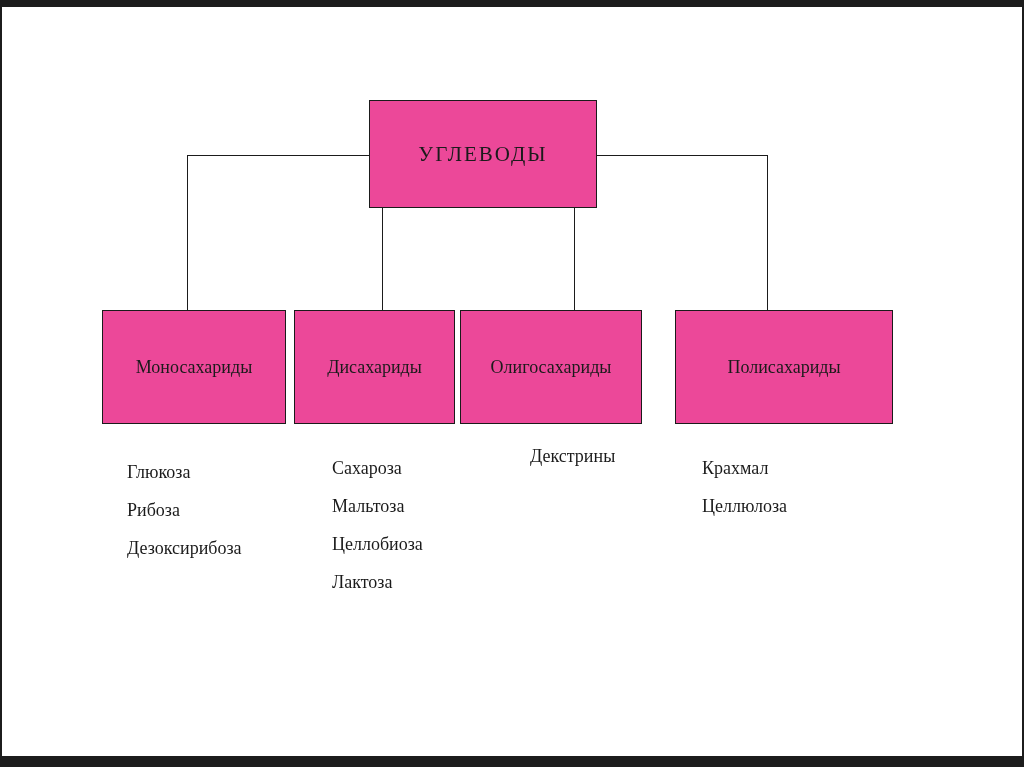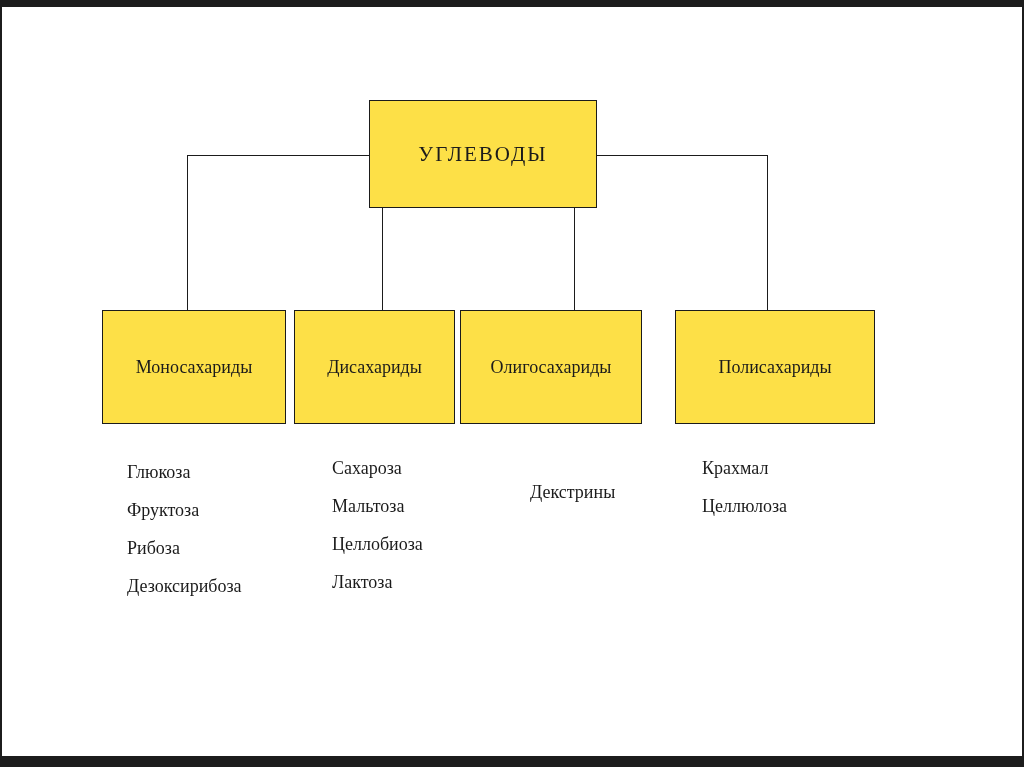--- a/index.html
+++ b/index.html
@@ -18,21 +18,21 @@
     border-left: 2px solid #1c1c1c;
     border-right: 2px solid #1c1c1c;
     font-family: "Liberation Serif", "DejaVu Serif", serif;
     color: #1b1b1b;
     overflow: hidden;
   }
   .box {
     position: absolute;
     box-sizing: border-box;
     border: 1px solid #1b1b1b;
-    background: #fde047;
+    background: #ec4899;
     display: flex;
     align-items: center;
     justify-content: center;
     text-align: center;
   }
   .root-box {
     left: 367px;
     top: 93px;
     width: 228px;
     height: 108px;
@@ -78,39 +78,38 @@
 
   <div class="box cat-box" style="left:100px; width:184px;">
     <span>Моносахариды</span>
   </div>
   <div class="box cat-box" style="left:292px; width:161px;">
     <span>Дисахариды</span>
   </div>
   <div class="box cat-box" style="left:458px; width:182px;">
     <span>Олигосахариды</span>
   </div>
-  <div class="box cat-box" style="left:673px; width:200px;">
+  <div class="box cat-box" style="left:673px; width:218px;">
     <span>Полисахариды</span>
   </div>
 
   <div class="list" style="left:125px; top:446px;">
     <div class="list-item">Глюкоза</div>
-    <div class="list-item">Фруктоза</div>
     <div class="list-item">Рибоза</div>
     <div class="list-item">Дезоксирибоза</div>
   </div>
 
   <div class="list" style="left:330px; top:442px;">
     <div class="list-item">Сахароза</div>
     <div class="list-item">Мальтоза</div>
     <div class="list-item">Целлобиоза</div>
     <div class="list-item">Лактоза</div>
   </div>
 
-  <div class="list" style="left:528px; top:466px;">
+  <div class="list" style="left:528px; top:430px;">
     <div class="list-item">Декстрины</div>
   </div>
 
   <div class="list" style="left:700px; top:442px;">
     <div class="list-item">Крахмал</div>
     <div class="list-item">Целлюлоза</div>
   </div>
 
 </div>
 

